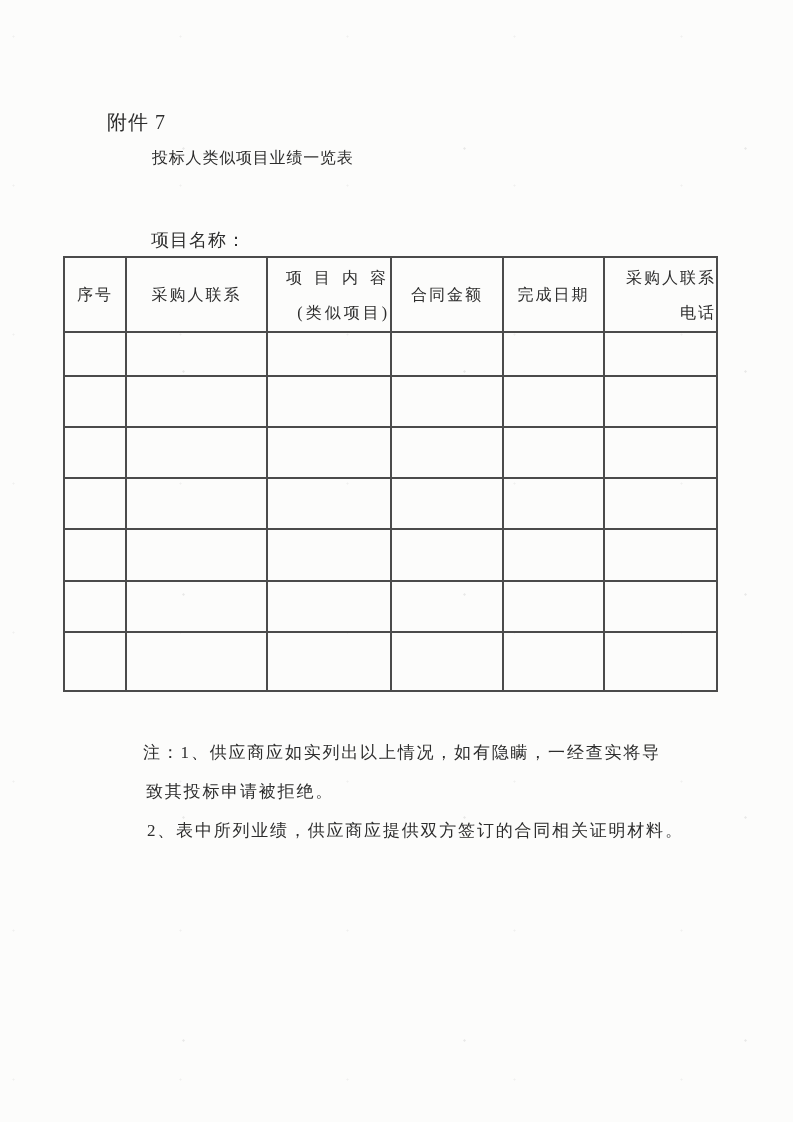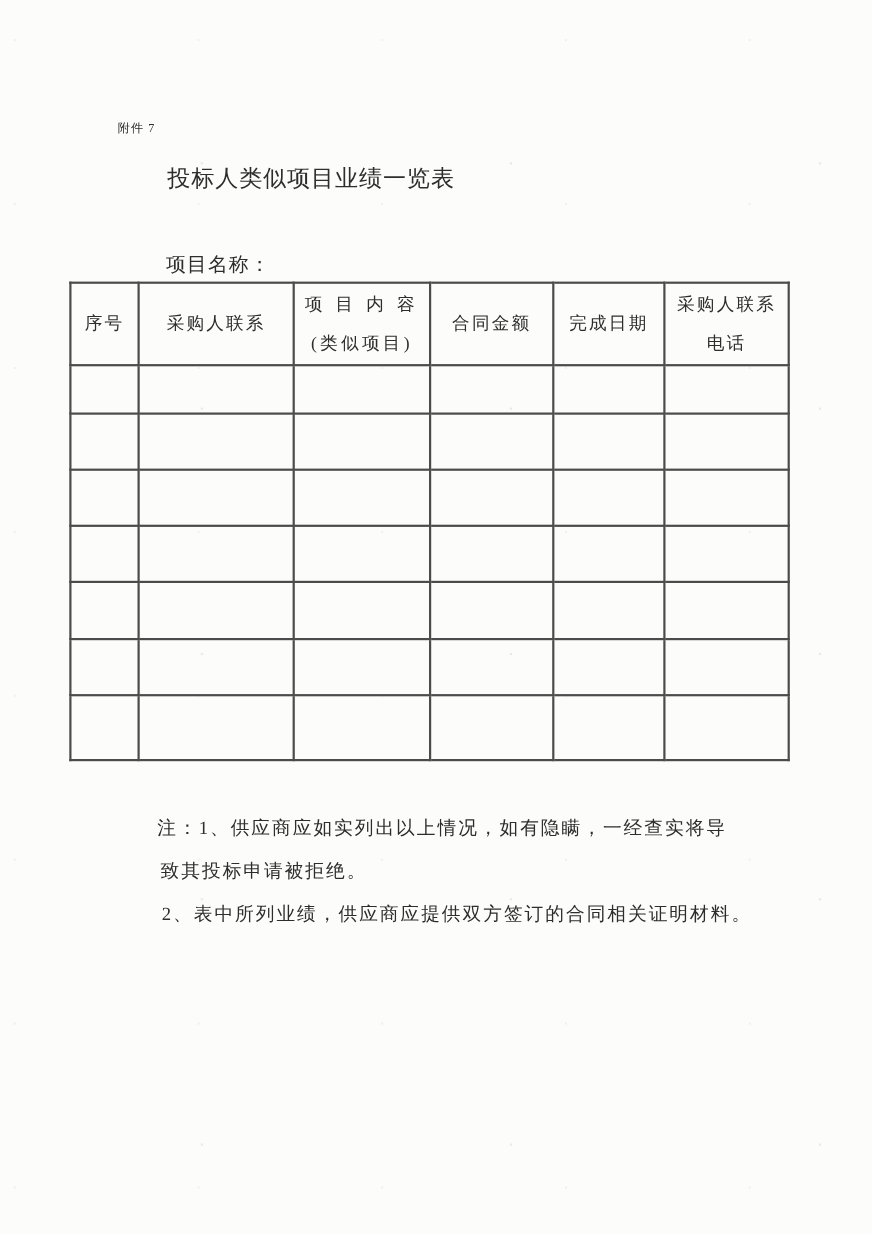--- a/index.html
+++ b/index.html
@@ -12,25 +12,25 @@
     background-image:
       radial-gradient(circle, rgba(110,110,110,0.14) 0.8px, rgba(0,0,0,0) 1.5px),
       radial-gradient(circle, rgba(130,130,130,0.10) 0.7px, rgba(0,0,0,0) 1.3px);
     background-size: 281px 223px, 167px 149px;
     background-position: 43px 37px, 97px 111px;
     font-family: "Liberation Serif", "DejaVu Serif", serif;
     color: #2d2d2d;
   }
   .attachment-label {
     position: absolute; left: 107px; top: 109px;
-    font-size: 11px; letter-spacing: 1px; white-space: nowrap;
+    font-size: 20px; letter-spacing: 1px; white-space: nowrap;
   }
   .doc-title {
     position: absolute; left: 152px; top: 148px;
-    font-size: 21px; letter-spacing: 0.8px; white-space: nowrap;
+    font-size: 16px; letter-spacing: 0.8px; white-space: nowrap;
   }
   .project-name-label {
     position: absolute; left: 151px; top: 228px;
     font-size: 18px; letter-spacing: 1px; white-space: nowrap;
   }
   table.perf {
     position: absolute; left: 63px; top: 256px;
     width: 655px; table-layout: fixed;
     border-collapse: collapse;
   }
@@ -41,21 +41,21 @@
   }
   table.perf thead tr { height: 75px; }
   table.perf th {
     font-weight: normal;
     font-size: 16px;
     letter-spacing: 2px;
     text-align: center;
     vertical-align: middle;
     color: #2d2d2d;
   }
-  .th-line { line-height: 35px; white-space: nowrap; }
+  .th-line { line-height: 35px; white-space: nowrap; text-align: right; }
   .th-line.spread { letter-spacing: 4px; }
   .th-line.paren { letter-spacing: 3px; }
   table.perf tbody tr:nth-child(1) { height: 44px; }
   table.perf tbody tr:nth-child(2) { height: 51px; }
   table.perf tbody tr:nth-child(3) { height: 51px; }
   table.perf tbody tr:nth-child(4) { height: 51px; }
   table.perf tbody tr:nth-child(5) { height: 52px; }
   table.perf tbody tr:nth-child(6) { height: 51px; }
   table.perf tbody tr:nth-child(7) { height: 59px; }
   .note {

